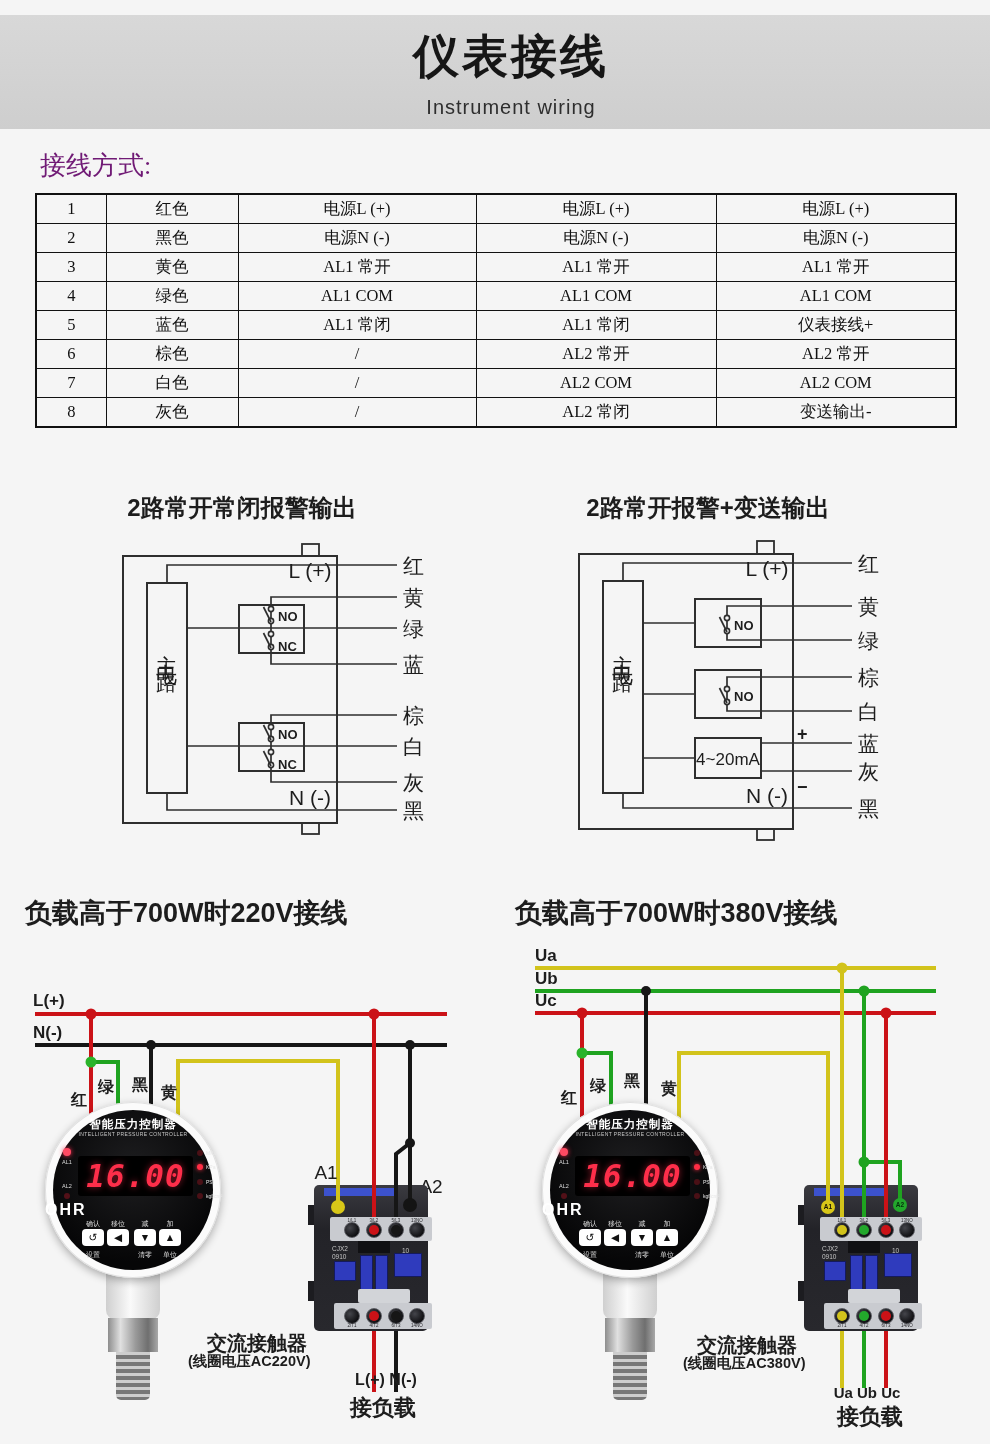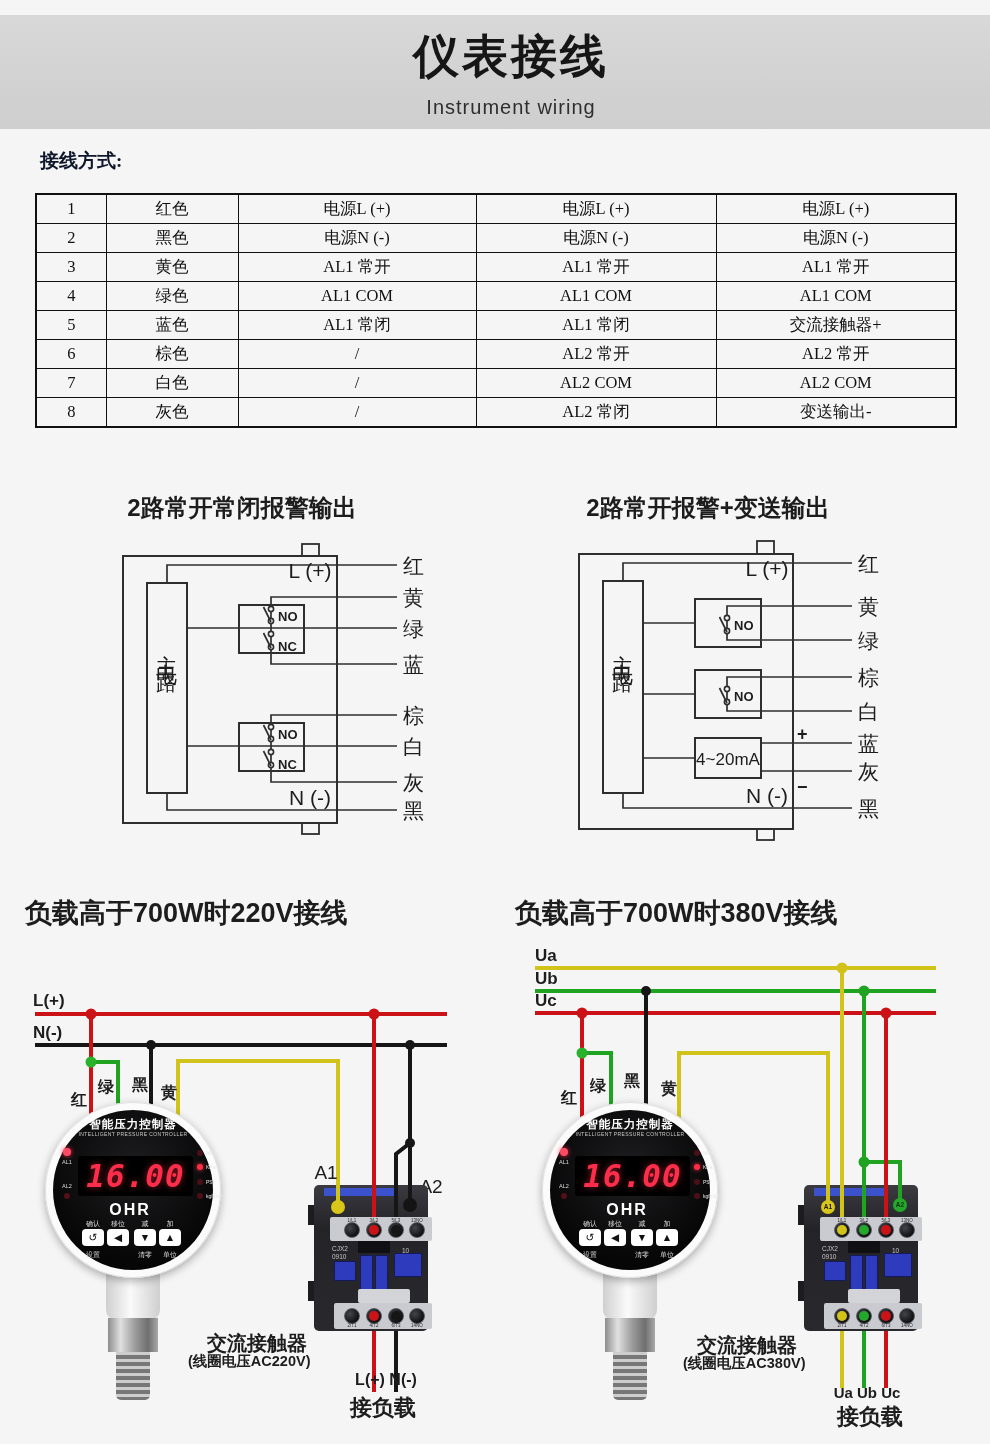--- a/index.html
+++ b/index.html
@@ -4,21 +4,21 @@
 <style>
   html,body{margin:0;padding:0;background:#e9e9e9;}
   .page{position:relative;width:990px;height:1444px;background:#f5f5f5;overflow:hidden;
         font-family:"Liberation Sans",sans-serif;padding-left:32px;}
   
   .hdr{position:absolute;left:0;top:15px;width:100%;height:114px;
        background:linear-gradient(180deg,#d8d8d8,#cecece);
        display:flex;flex-direction:column;align-items:center;justify-content:center;z-index:2;}
   .hdr-title{font-size:46px;font-weight:bold;color:#161616;letter-spacing:3px;}
   .hdr-sub{font-size:20px;color:#2e2e2e;margin-top:8px;letter-spacing:1px;}
-  .sec-label{position:absolute;left:40px;top:148px;font-size:19px;font-weight:bold;color:#0f172a;
+  .sec-label{position:absolute;left:40px;top:148px;font-size:26px;font-weight:normal;color:#701a75;
              font-family:"Liberation Serif",serif;z-index:2;}
   
   table.wiretab{position:absolute;left:35px;top:193px;width:920px;border-collapse:collapse;
       table-layout:fixed;z-index:2;font-family:"Liberation Serif",serif;}
   .wiretab th,.wiretab td{border:1px solid #111;height:28px;text-align:center;vertical-align:middle;
       font-size:16.5px;color:#111;font-weight:normal;padding:0;}
   .wiretab{border:2px solid #111;}
   .wiretab tr.hd th{font-size:16.5px;}
   
   svg.overlay{position:absolute;left:0;top:0;z-index:1;font-family:"Liberation Sans",sans-serif;}
@@ -74,21 +74,21 @@
   .c-display{position:absolute;left:33px;top:54px;width:115px;height:40px;background:#000;
       border-radius:3px;text-align:center;}
   .c-display span{display:block;line-height:40px;font-family:"DejaVu Sans Mono",monospace;
       font-size:31px;font-weight:bold;font-style:italic;color:#fe2e4a;letter-spacing:1px;
       text-shadow:0 0 7px rgba(255,45,75,.55);}
   .c-udot{position:absolute;left:152px;width:6px;height:6px;border-radius:50%;background:#4a1016;}
   .c-udot.on{background:#ff2d44;box-shadow:0 0 4px #ff2d44;}
   .u1{top:48px;} .u2{top:62px;} .u3{top:77px;} .u4{top:91px;}
   .c-ulab{position:absolute;left:161px;font-size:5px;color:#e8e8e8;}
   .u1l{top:47.5px;} .u2l{top:61.5px;} .u3l{top:76.5px;} .u4l{top:90.5px;}
-  .c-logo{position:absolute;left:0;right:6px;top:99px;text-align:center;font-size:16px;
+  .c-logo{position:absolute;left:0;right:6px;top:99px;text-align:left;font-size:16px;
       font-weight:bold;color:#fff;letter-spacing:2px;}
   .c-kt,.c-kb{position:absolute;font-size:7px;color:#ddd;transform:translateX(-50%);}
   .c-kt{top:117px;} .c-kb{top:148px;}
   .k1{left:48px;} .k2{left:73px;} .k3{left:100px;} .k4{left:125px;}
   .c-btn{position:absolute;top:127px;width:22px;height:17px;background:#fff;border-radius:4px;
       text-align:center;}
   .c-btn span{display:block;line-height:17px;font-size:10.5px;color:#111;}
   .b1{left:37px;} .b2{left:62px;} .b3{left:89px;} .b4{left:114px;}
   
   .contactor{position:absolute;width:126px;height:150px;z-index:2;}
@@ -178,21 +178,21 @@
           <td>绿色</td>
           <td>AL1 COM</td>
           <td>AL1 COM</td>
           <td>AL1 COM</td>
         </tr>
     <tr>
           <td>5</td>
           <td>蓝色</td>
           <td>AL1 常闭</td>
           <td>AL1 常闭</td>
-          <td>交流接触器+</td>
+          <td>仪表接线+</td>
         </tr>
     <tr>
           <td>6</td>
           <td>棕色</td>
           <td>/</td>
           <td>AL2 常开</td>
           <td>AL2 常开</td>
         </tr>
     <tr>
           <td>7</td>

